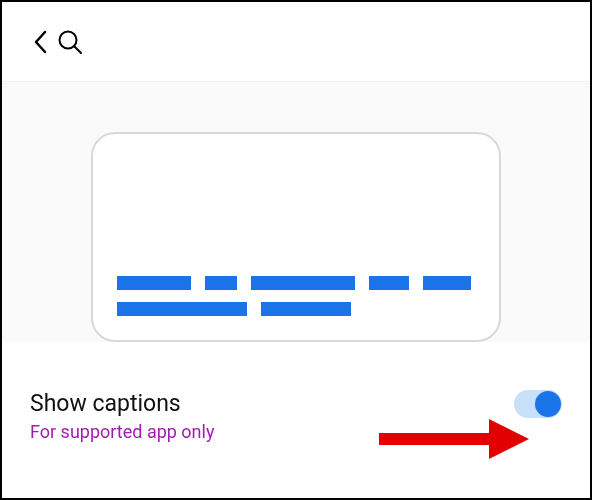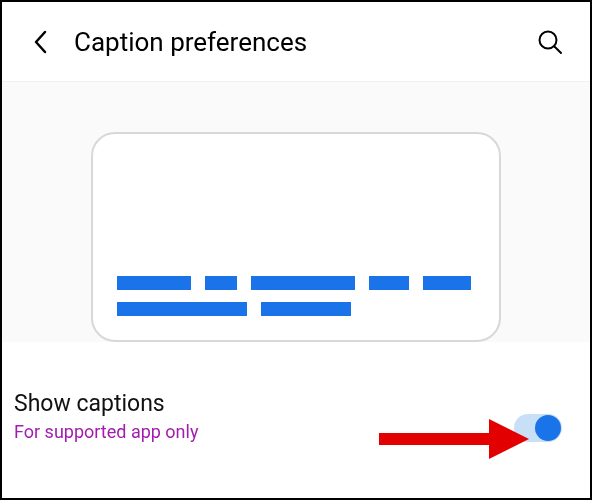--- a/index.html
+++ b/index.html
@@ -67,22 +67,22 @@
       gap: 14px;
       margin-bottom: 12px;
     }
     .caption-row:last-child { margin-bottom: 0; }
     .bar {
       height: 14px;
       background: #1a73e8;
     }
     .setting-row {
       display: flex;
-      align-items: flex-end;
-      padding: 48px 28px 20px 12px;
+      align-items: flex-start;
+      padding: 48px 28px 20px 28px;
       background: #fff;
     }
     .setting-text { flex: 1; }
     .setting-label {
       font-size: 23px;
       color: #111;
       font-weight: 400;
     }
     .setting-sub {
       font-size: 18px;
@@ -117,21 +117,20 @@
   </style>
 </head>
 <body>
 
 <div class="header">
   <div class="back-btn">
     <svg width="14" height="24" viewBox="0 0 14 24" fill="none">
       <path d="M12 2 L3 12 L12 22" stroke="#000" stroke-width="2.5" stroke-linecap="round" stroke-linejoin="round"></path>
     </svg>
   </div>
-  <div class="title">Caption preferences</div>
   <div class="search-btn">
     <svg width="26" height="26" viewBox="0 0 26 26" fill="none">
       <circle cx="11" cy="11" r="8.5" stroke="#000" stroke-width="2"></circle>
       <line x1="17.5" y1="17.5" x2="24" y2="24" stroke="#000" stroke-width="2" stroke-linecap="round"></line>
     </svg>
   </div>
 </div>
 
 <div class="content">
   <div class="preview-box">

